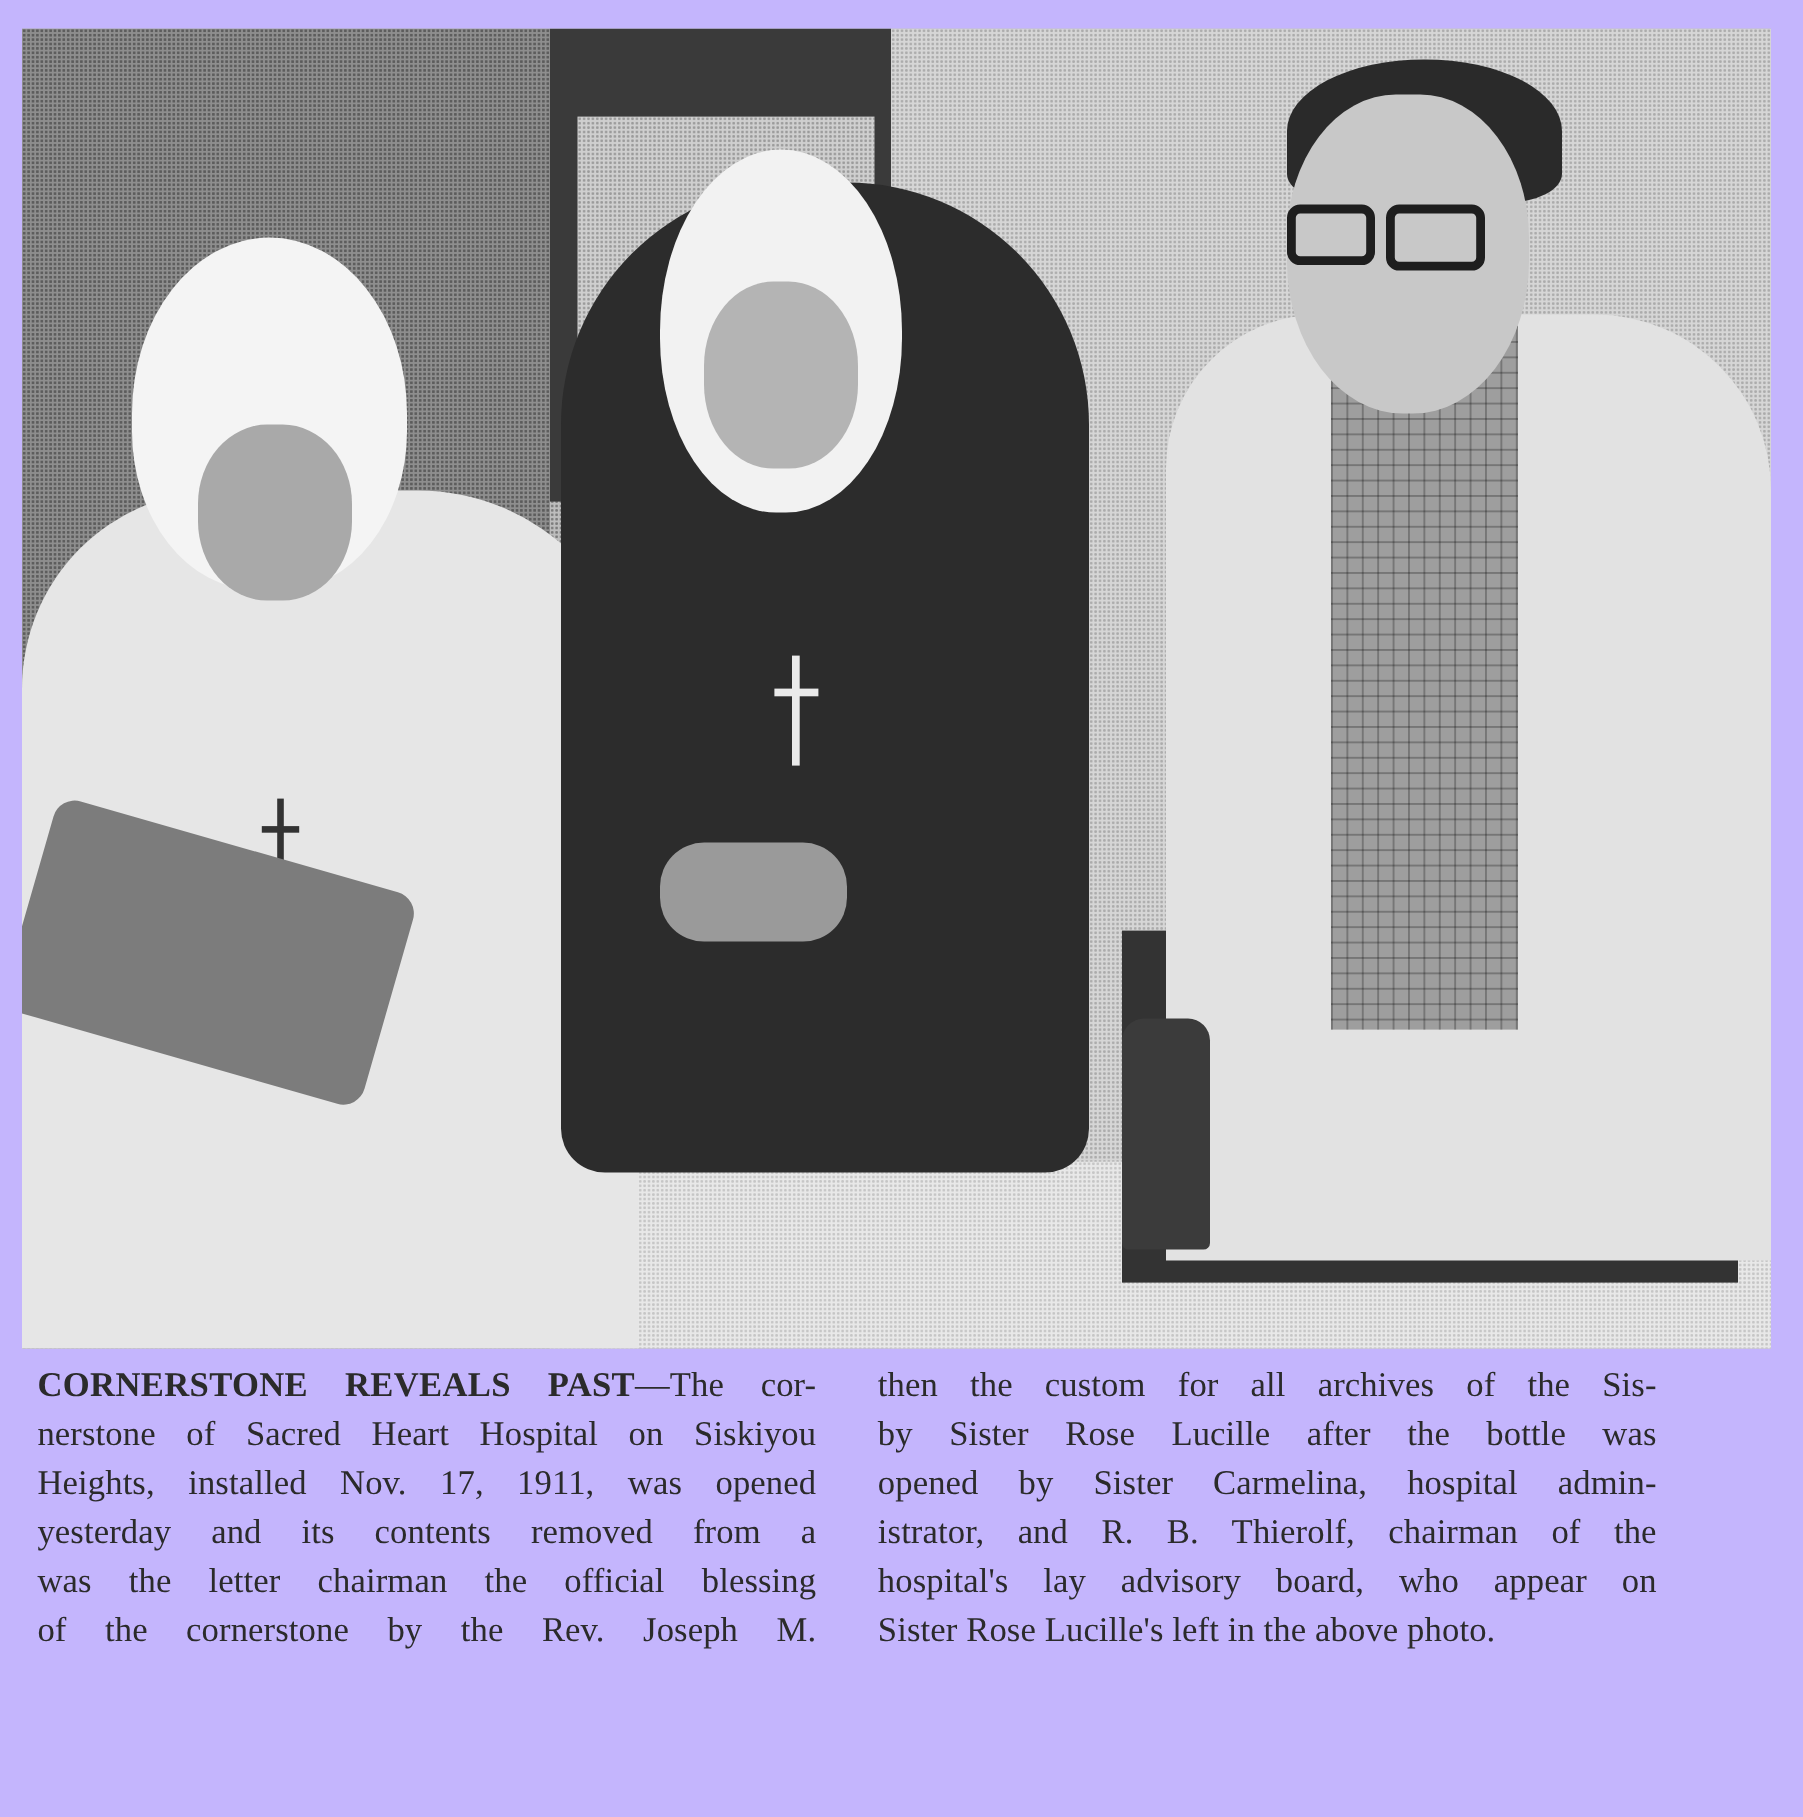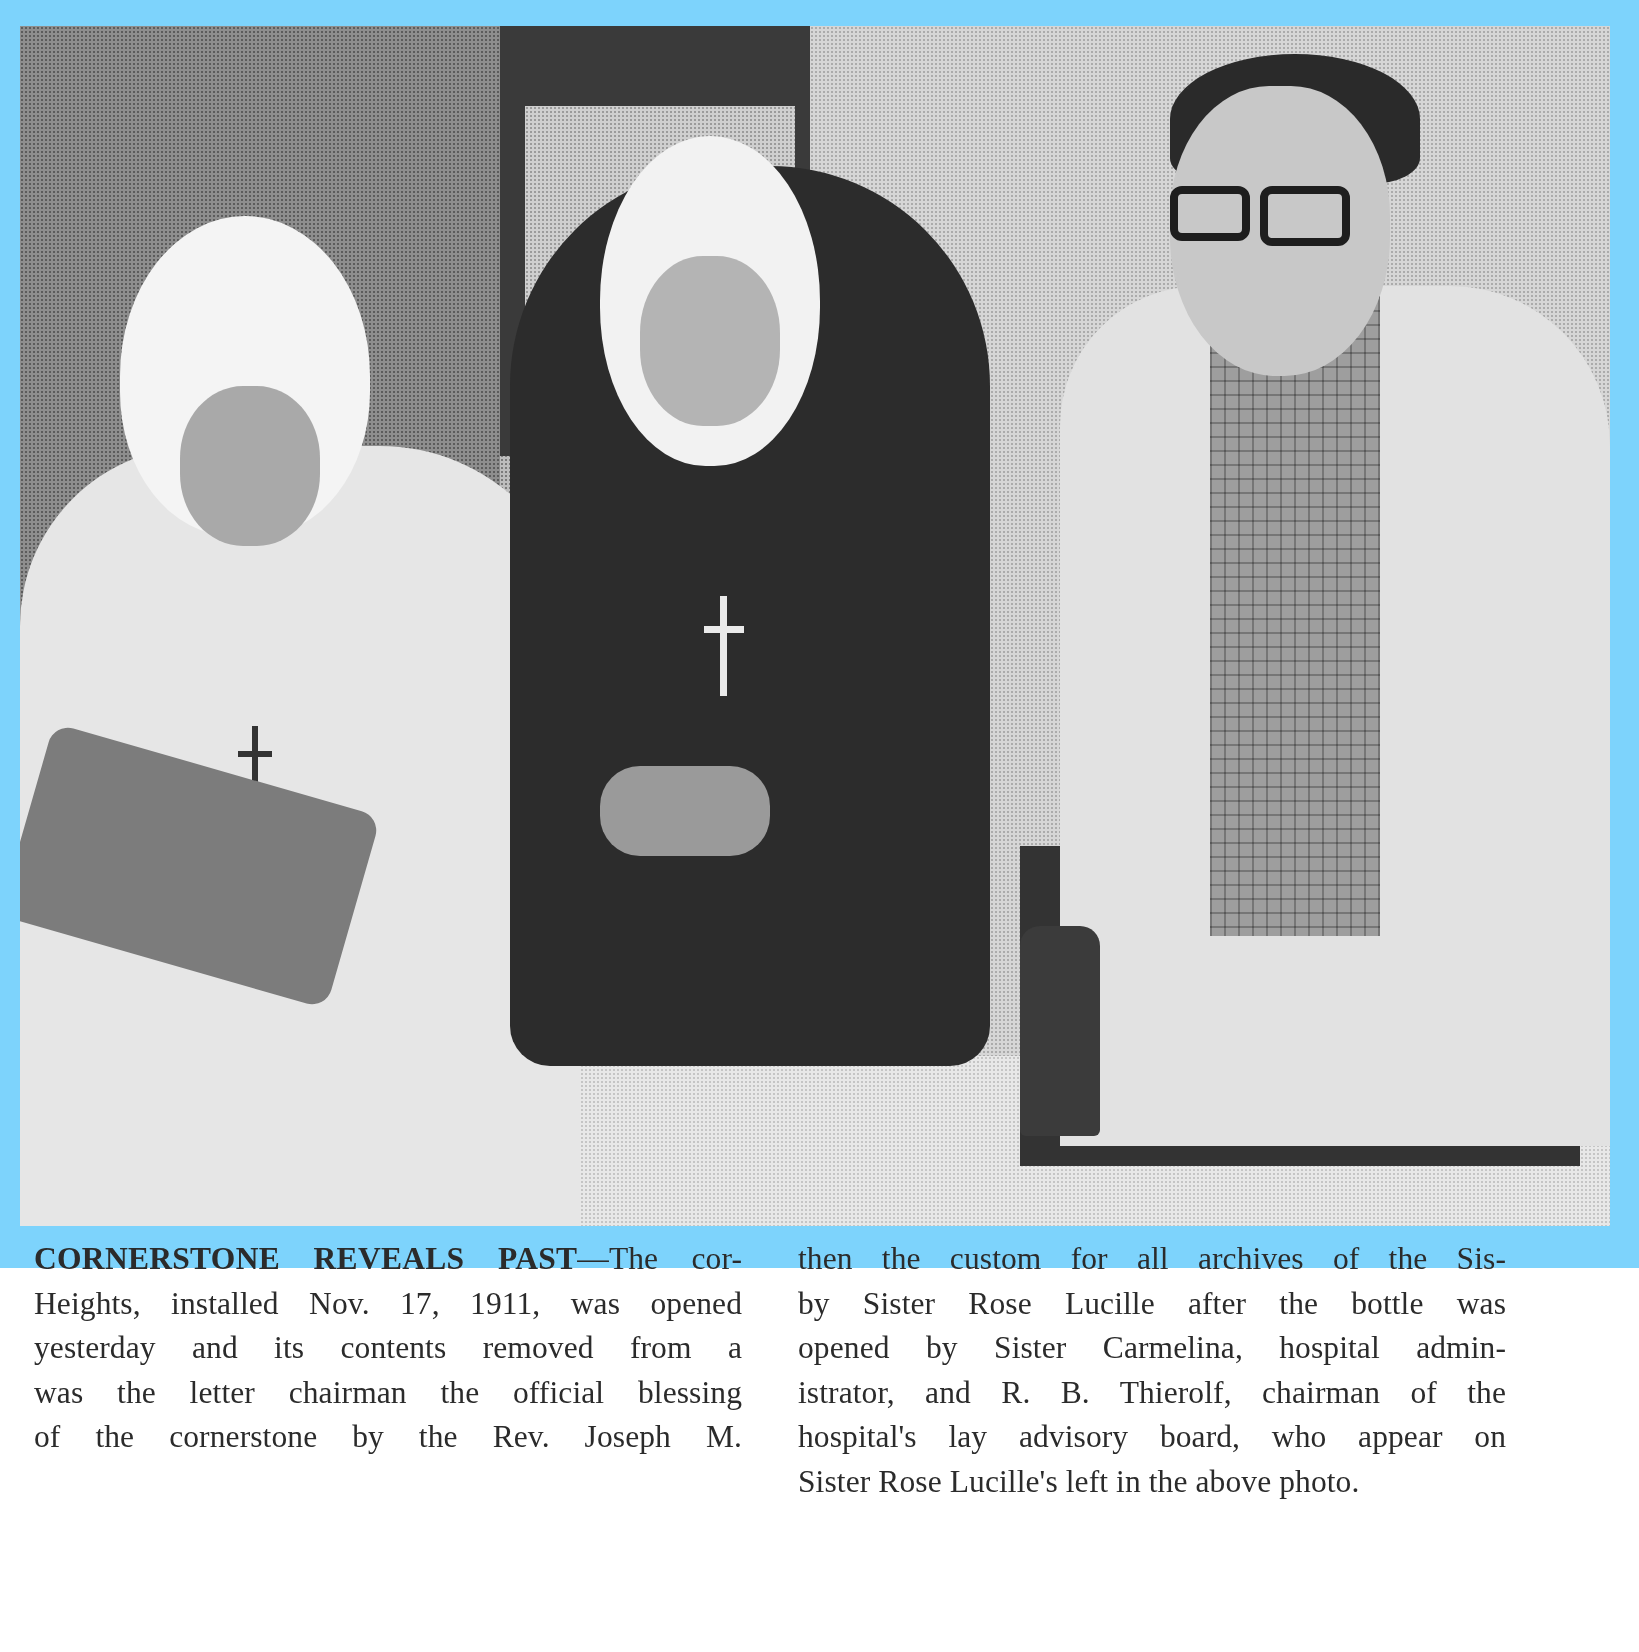--- a/index.html
+++ b/index.html
@@ -11,22 +11,22 @@
       width: 1639px;
       height: 1652px;
       position: relative;
       overflow: hidden;
       font-family: "Liberation Serif", "DejaVu Serif", serif;
       color: #2a2a2a;
     }
     .clipping {
       position: absolute;
       left: 0; top: 0;
-      width: 1639px; height: 1268px;
-      background: #7dd3fc;
+      width: 1639px; height: 1652px;
+      background: #c4b5fd;
       text-decoration: underline;
     }
     
     .photo {
       position: absolute;
       left: 20px;
       top: 26px;
       width: 1590px;
       height: 1200px;
       overflow: hidden;
@@ -235,20 +235,21 @@
     <div class="layer man-hair"></div>
     <div class="layer man-face"></div>
     <div class="layer man-glasses-l"></div>
     <div class="layer man-glasses-r"></div>
     <div class="layer bottle"></div>
   </div>
 
   <div class="caption">
     <div class="caption-col left">
       <span class="line"><span class="headline">CORNERSTONE REVEALS PAST</span><span>—The cor-</span></span>
+      <span class="line">nerstone of Sacred Heart Hospital on Siskiyou</span>
       <span class="line">Heights, installed Nov. 17, 1911, was opened</span>
       <span class="line">yesterday and its contents removed from a</span>
       <span class="line">was the letter chairman the official blessing</span>
       <span class="line">of the cornerstone by the Rev. Joseph M.</span>
     </div>
     <div class="caption-col right">
       <span class="line">then the custom for all archives of the Sis-</span>
       <span class="line">by Sister Rose Lucille after the bottle was</span>
       <span class="line">opened by Sister Carmelina, hospital admin-</span>
       <span class="line">istrator, and R. B. Thierolf, chairman of the</span>

